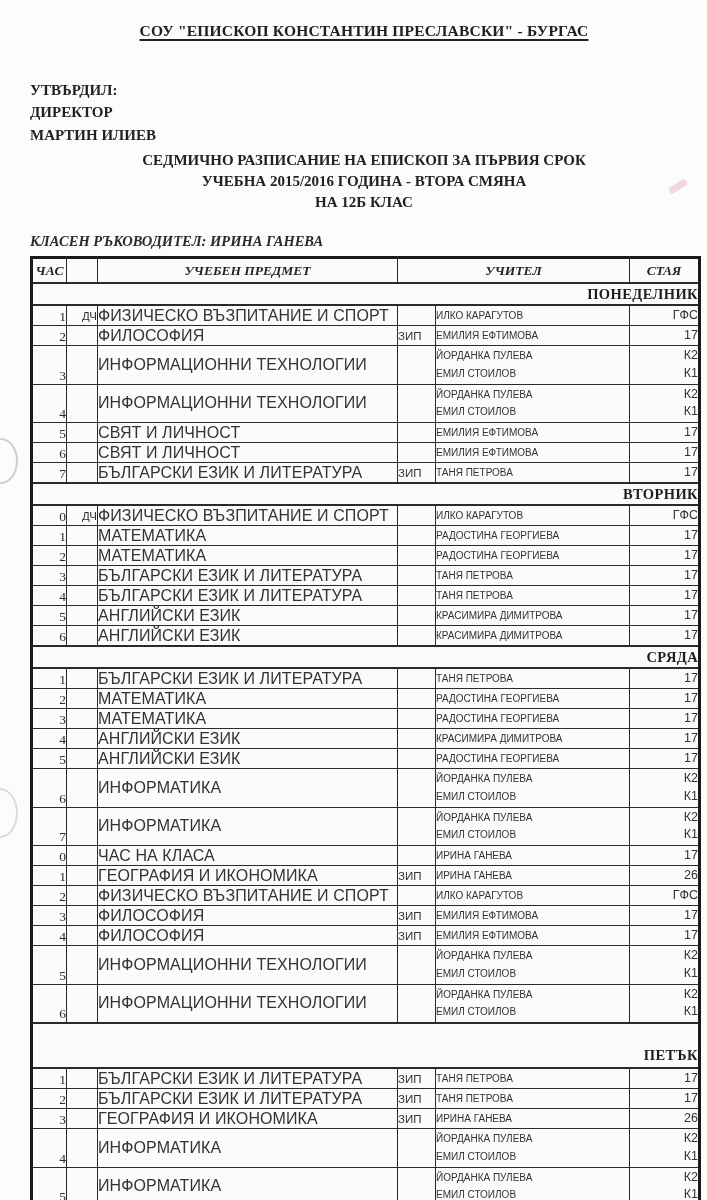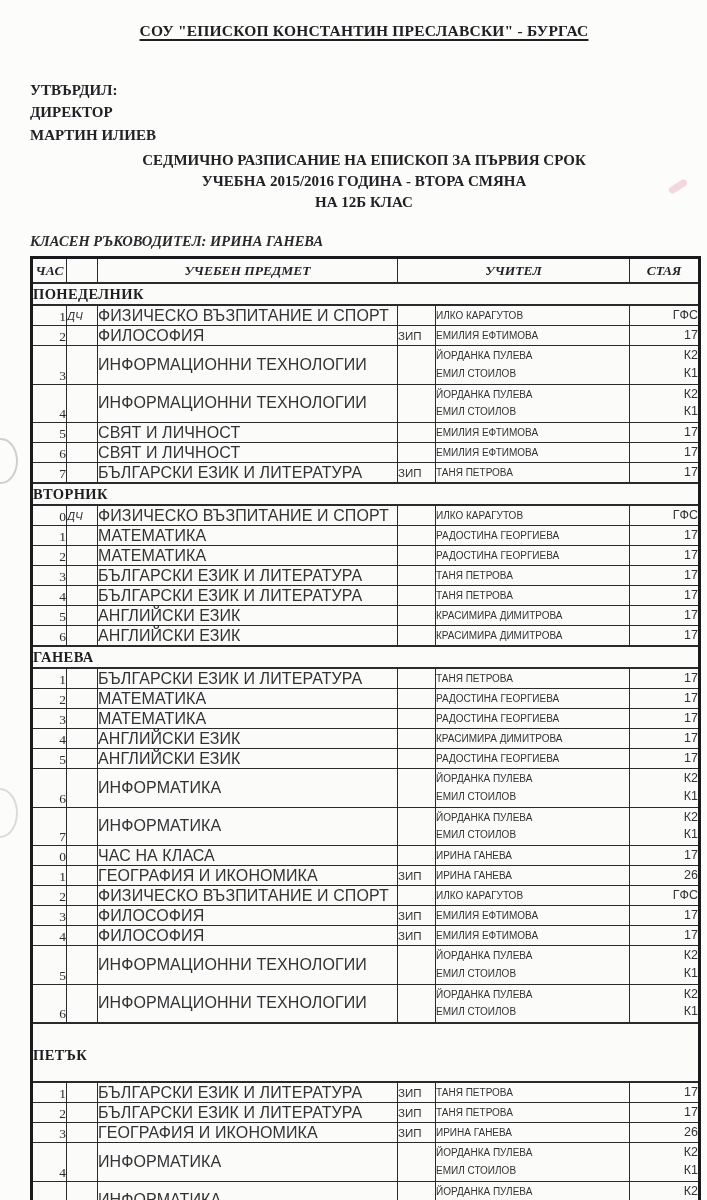--- a/index.html
+++ b/index.html
@@ -62,37 +62,37 @@
     font-family:"Liberation Serif", serif;
     font-style:italic; font-weight:bold; font-size:13.5px;
     text-align:center;
     border-bottom-width:2.5px;
     color:#232327;
   }
   tr.day-row td {
     height:20px;
     font-family:"Liberation Serif", serif;
     font-weight:bold; font-size:14.5px;
-    text-align:left;
+    text-align:right;
     letter-spacing:.4px;
     border-top-width:2.5px; border-bottom-width:2.5px;
     color:#1e1e22;
   }
-  tr.day-row.tall td { height:40px; vertical-align:bottom; padding-bottom:17px; }
+  tr.day-row.tall td { height:40px; vertical-align:bottom; padding-bottom:3px; }
   tr.lesson-row td { height:19px; vertical-align:middle; }
   tr.lesson-row.double td { height:37.5px; }
   td.hour {
     font-family:"Liberation Serif", serif;
     font-size:13.5px;
     text-align:right;
     vertical-align:bottom !important;
     padding-right:3px; padding-bottom:1px;
     color:#2b2b2f;
   }
-  td.flag { font-size:11.5px; text-align:left; color:#333336;font-style:italic; }
+  td.flag { font-size:11.5px; text-align:right; color:#333336; }
   td.subject { font-size:16px; padding-left:5px; color:#333336; letter-spacing:.1px; }
   td.zip { font-size:11.5px; padding-left:2px; color:#333336; }
   td.teacher { font-size:10px; padding-left:4px; color:#333336; }
   td.room { font-size:12.5px; text-align:right; color:#333336; }
   td.teacher .tline, td.room .rline { line-height:17.5px; }
 
   
   .arc {
     position:absolute;
     border:2.5px solid #a7abad;
@@ -318,21 +318,21 @@
           <td class="subject">АНГЛИЙСКИ ЕЗИК</td>
           <td class="zip"></td>
           <td class="teacher">
             <div class="tline">КРАСИМИРА ДИМИТРОВА</div>
           </td>
           <td class="room">
             <div class="rline">17</div>
           </td>
         </tr>
         <tr class="day-row">
-          <td class="day-cell" colspan="6">ГАНЕВА</td>
+          <td class="day-cell" colspan="6">СРЯДА</td>
         </tr>
         <tr class="lesson-row">
           <td class="hour">1</td>
           <td class="flag"></td>
           <td class="subject">БЪЛГАРСКИ ЕЗИК И ЛИТЕРАТУРА</td>
           <td class="zip"></td>
           <td class="teacher">
             <div class="tline">ТАНЯ ПЕТРОВА</div>
           </td>
           <td class="room">

